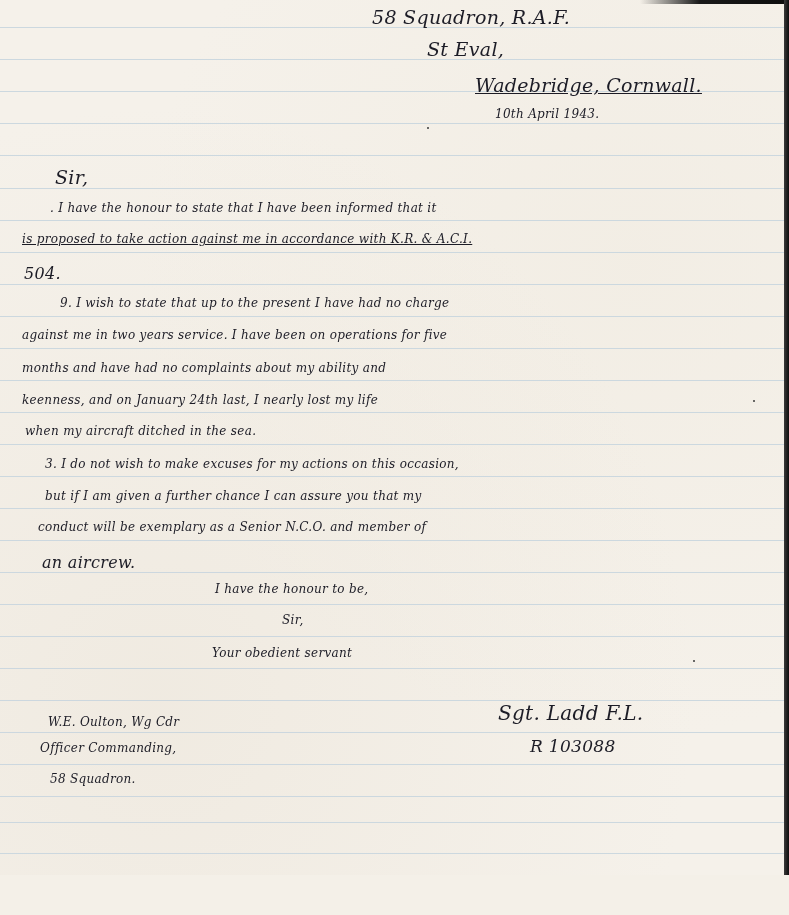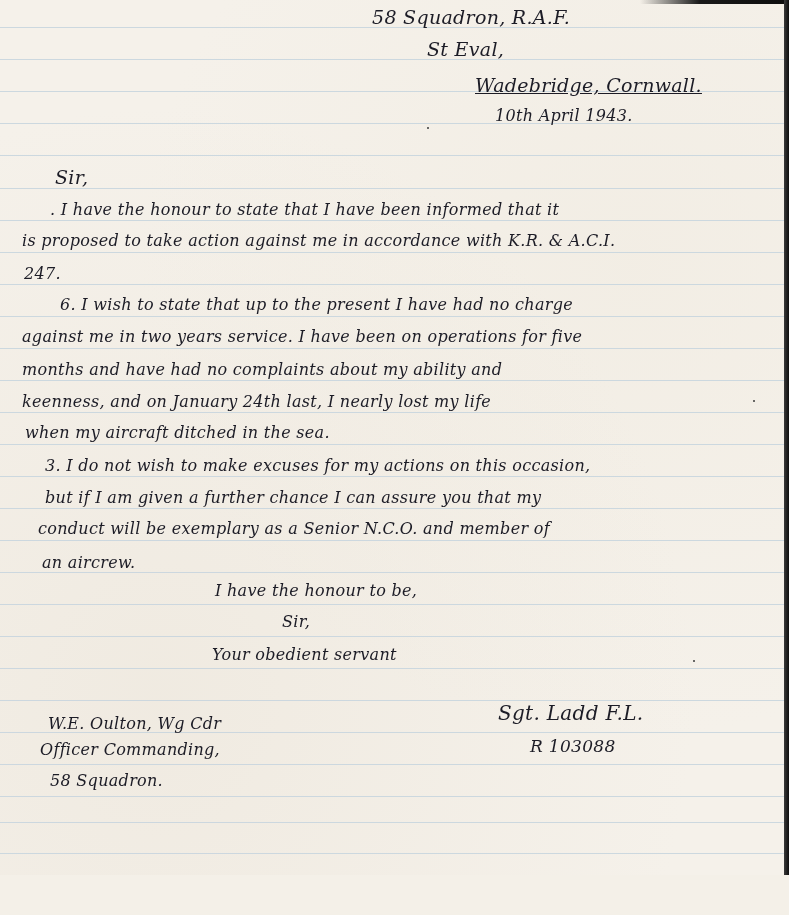--- a/index.html
+++ b/index.html
@@ -51,21 +51,21 @@
     .hw {
       position: absolute;
       font-family: "DejaVu Serif", serif;
       font-style: italic;
       color: #1c1c26;
       white-space: nowrap;
       line-height: 1;
       letter-spacing: 0.3px;
     }
     .hw.lg { font-size: 19px; }
-    .hw.md { font-size: 16px; }
+    .hw.md { font-size: 12px; }
     .hw.sm { font-size: 16px; }
     .hw.sig { font-size: 20px; }
     .hw.sigsm { font-size: 17px; }
     .speck {
       position: absolute;
       width: 2px; height: 2px;
       border-radius: 50%;
       background: #3b3b3b;
     }
   </style>
@@ -110,26 +110,26 @@
     <div class="hw lg" style="left:372px; top:8px;">58 Squadron, R.A.F.</div>
     <div class="hw lg" style="left:427px; top:40px;">St Eval,</div>
     <div class="hw lg" style="left:475px; top:76px;text-decoration:underline;">Wadebridge, Cornwall.</div>
     <div class="hw md" style="left:495px; top:108px;">10th April 1943.</div>
   </div>
 
   <div class="hw lg" style="left:55px; top:168px;">Sir,</div>
 
   <div>
     <div class="hw md" style="left:50px; top:202px;">. I have the honour to state that I have been informed that it</div>
-    <div class="hw md" style="left:22px; top:233px;">is proposed to take action against me in accordance with K.R. &amp; A.C.I.</div>
-    <div class="hw sm" style="left:24px; top:266px;">247.</div>
+    <div class="hw md" style="left:22px; top:233px;text-decoration:underline;">is proposed to take action against me in accordance with K.R. &amp; A.C.I.</div>
+    <div class="hw sm" style="left:24px; top:266px;">504.</div>
   </div>
 
   <div>
-    <div class="hw md" style="left:60px; top:297px;">6. I wish to state that up to the present I have had no charge</div>
+    <div class="hw md" style="left:60px; top:297px;">9. I wish to state that up to the present I have had no charge</div>
     <div class="hw md" style="left:22px; top:329px;">against me in two years service. I have been on operations for five</div>
     <div class="hw md" style="left:22px; top:362px;">months and have had no complaints about my ability and</div>
     <div class="hw md" style="left:22px; top:394px;">keenness, and on January 24th last, I nearly lost my life</div>
     <div class="hw md" style="left:25px; top:425px;">when my aircraft ditched in the sea.</div>
   </div>
 
   <div>
     <div class="hw md" style="left:45px; top:458px;">3. I do not wish to make excuses for my actions on this occasion,</div>
     <div class="hw md" style="left:45px; top:490px;">but if I am given a further chance I can assure you that my</div>
     <div class="hw md" style="left:38px; top:521px;">conduct will be exemplary as a Senior N.C.O. and member of</div>

